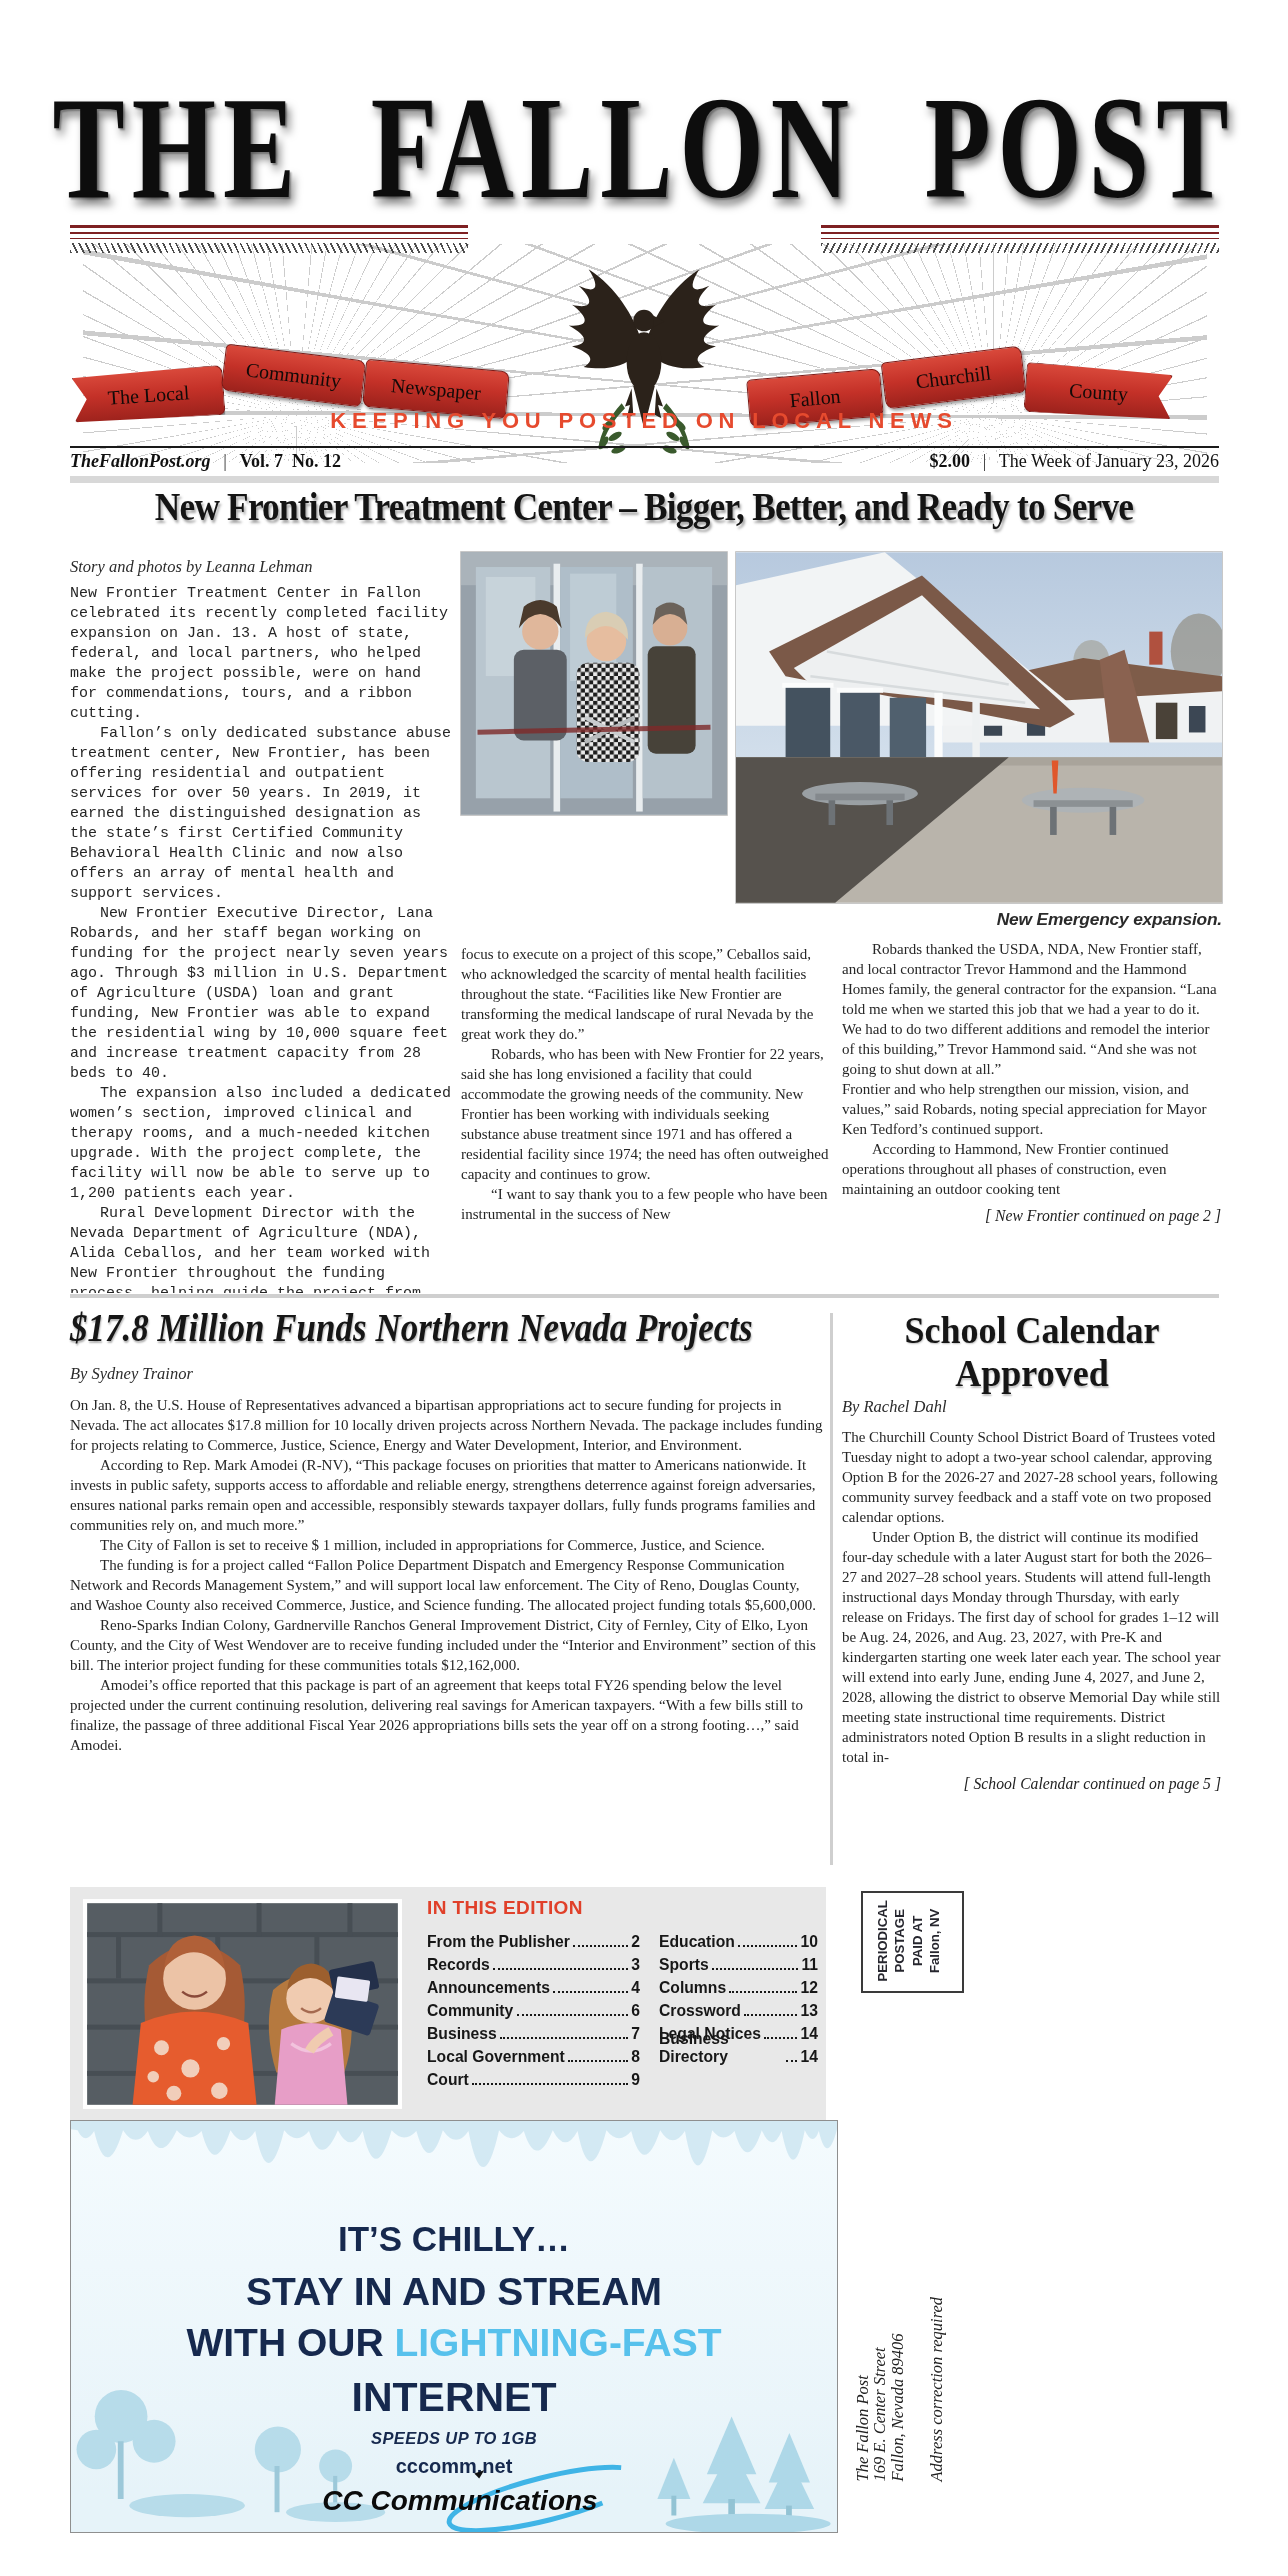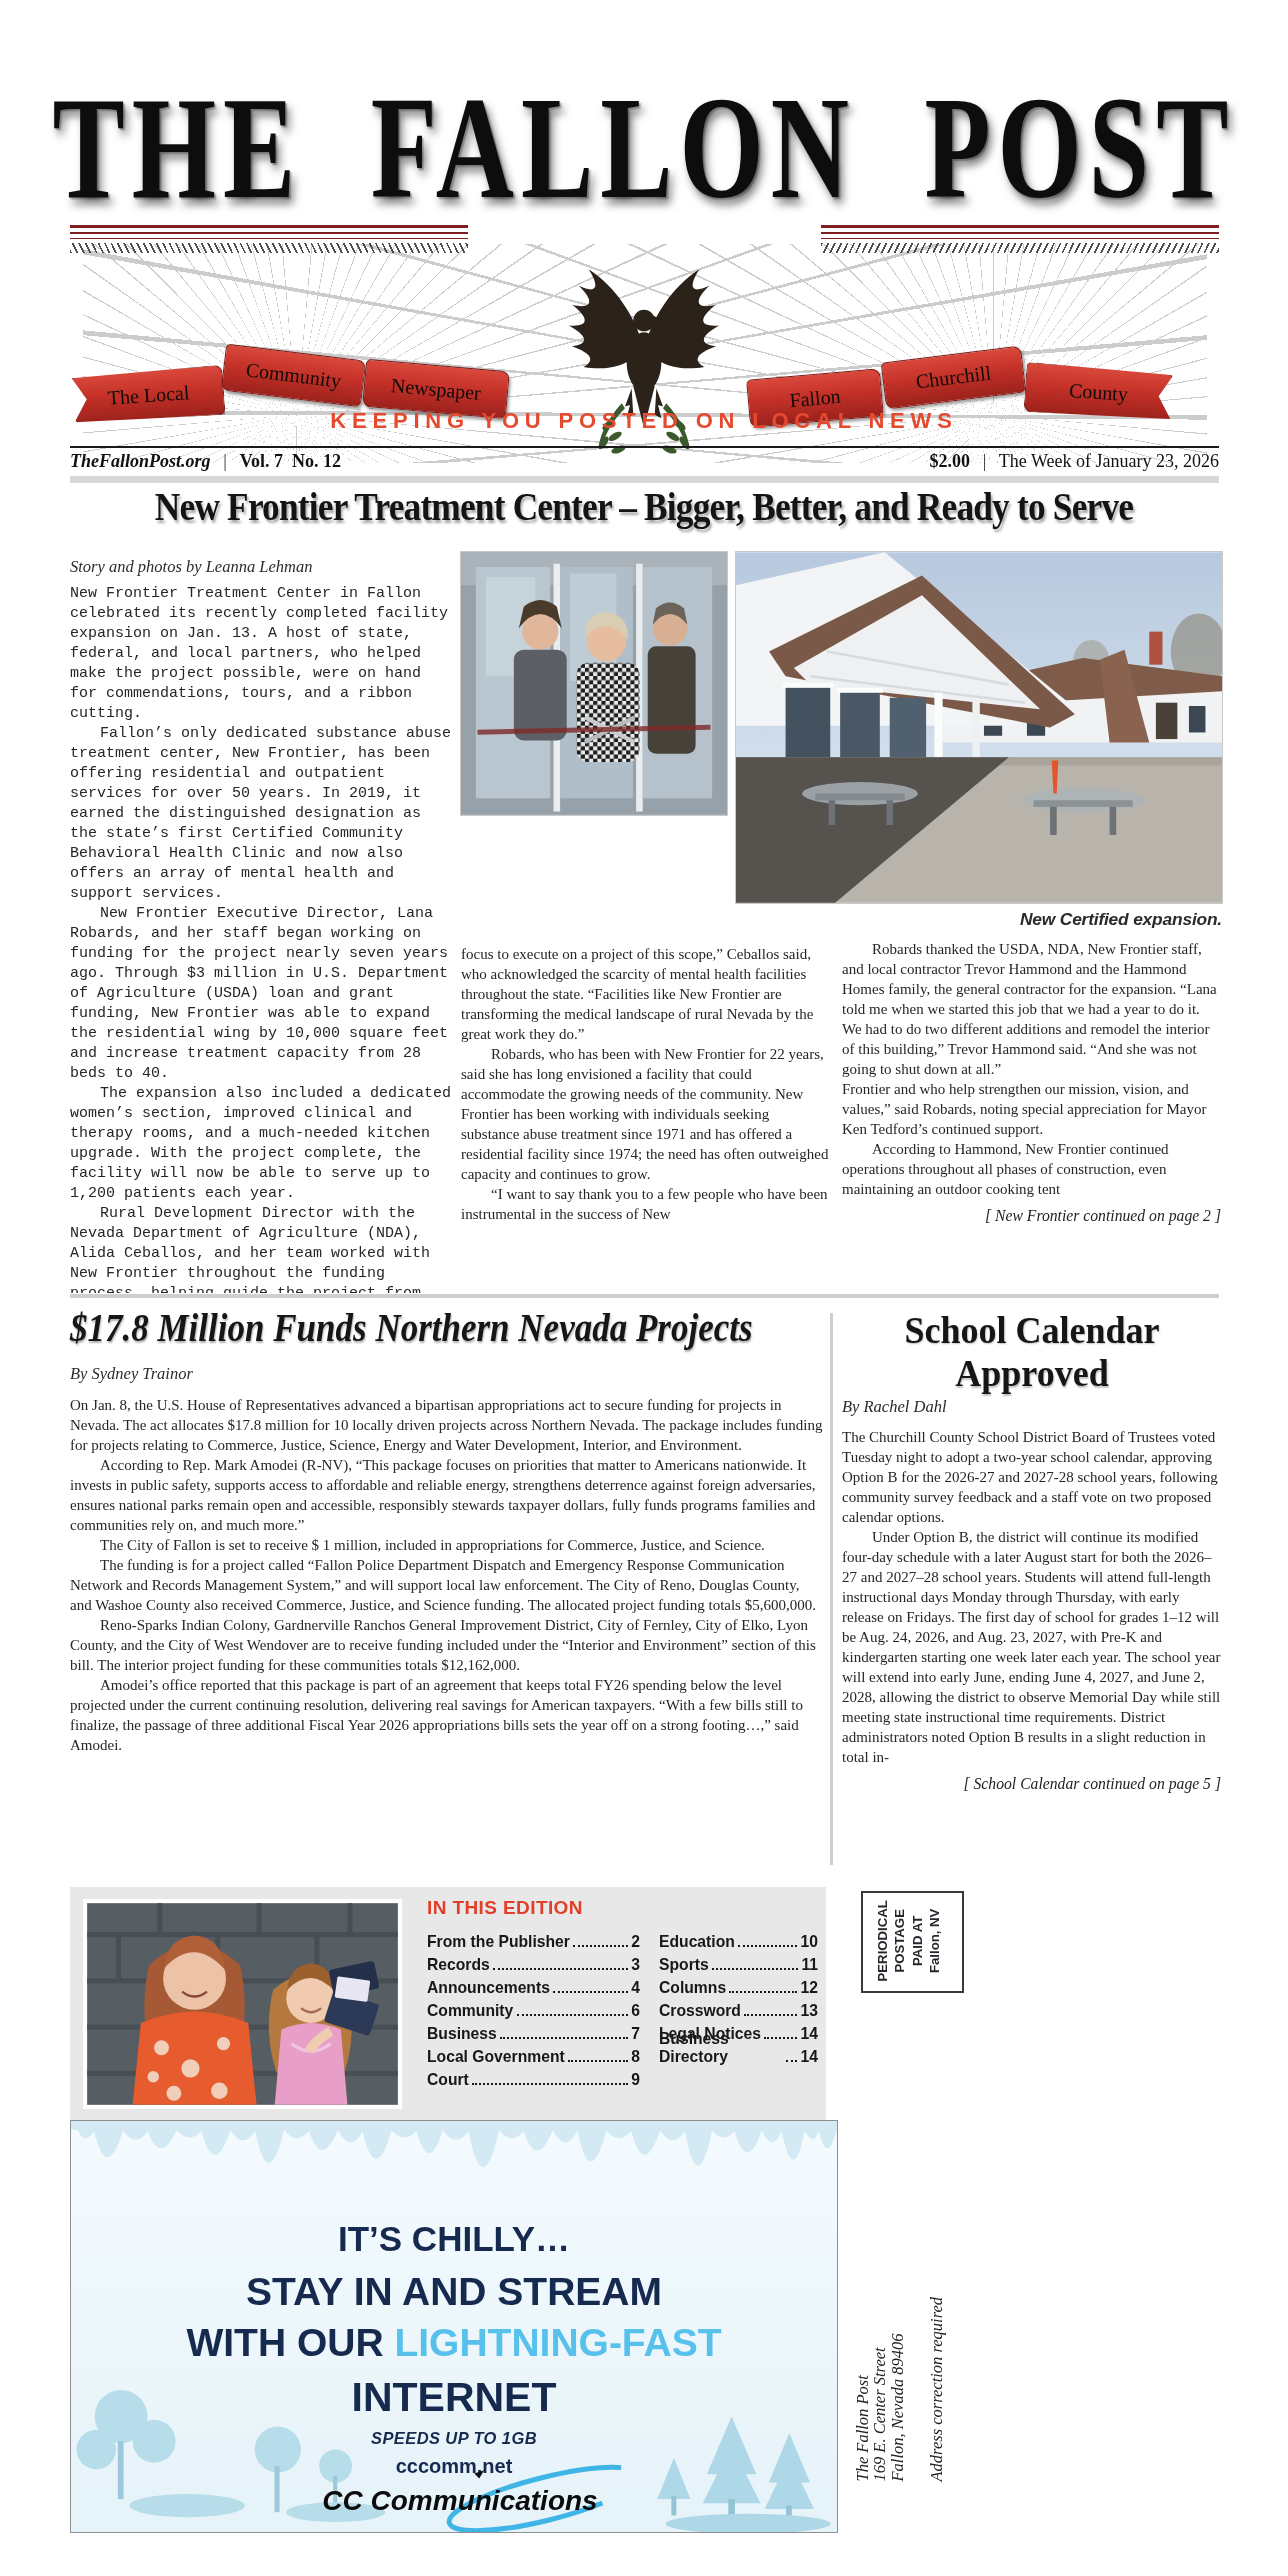--- a/index.html
+++ b/index.html
@@ -260,21 +260,21 @@
     <ellipse cx="150" cy="292" rx="70" ry="14" fill="#9aa0a4"></ellipse>
     <rect x="96" y="292" width="108" height="8" fill="#84898d"></rect>
     <rect x="112" y="300" width="8" height="30" fill="#6d7276"></rect>
     <rect x="182" y="300" width="8" height="30" fill="#6d7276"></rect>
     <ellipse cx="420" cy="300" rx="74" ry="15" fill="#aeb3b6"></ellipse>
     <rect x="360" y="300" width="120" height="8" fill="#8c9194"></rect>
     <rect x="380" y="308" width="8" height="34" fill="#6d7276"></rect>
     <rect x="452" y="308" width="8" height="34" fill="#6d7276"></rect>
     <polygon points="382,252 390,252 388,292 384,292" fill="#e0572b"></polygon>
   </svg>
-  <div class="abs caption" style="left:736px;top:909px;width:486px;font-size:17.4px;">New Certified expansion.</div>
+  <div class="abs caption" style="left:736px;top:909px;width:486px;font-size:17.4px;">New Emergency expansion.</div>
 
   <div class="abs col" style="left:842px;top:939px;width:379px;height:354px;">
     <p class="bp ind">Robards thanked the USDA, NDA, New Frontier staff, and local contractor Trevor Hammond and the Hammond Homes family, the general contractor for the expansion. “Lana told me when we started this job that we had a year to do it. We had to do two different additions and remodel the interior of this building,” Trevor Hammond said. “And she was not going to shut down at all.”</p>
     <p class="bp">Frontier and who help strengthen our mission, vision, and values,” said Robards, noting special appreciation for Mayor Ken Tedford’s continued support.</p>
     <p class="bp ind">According to Hammond, New Frontier continued operations throughout all phases of construction, even maintaining an outdoor cooking tent</p>
     <div class="continued">[ New Frontier continued on page 2 ]</div>
   </div>
 
   <div class="abs rule-mid"></div>
   <div class="abs vrule"></div>

